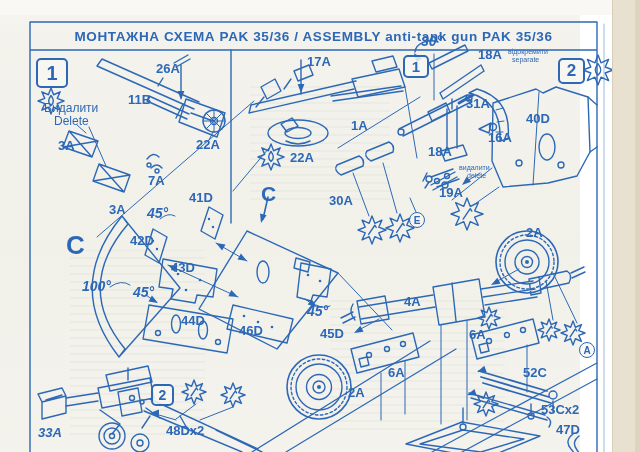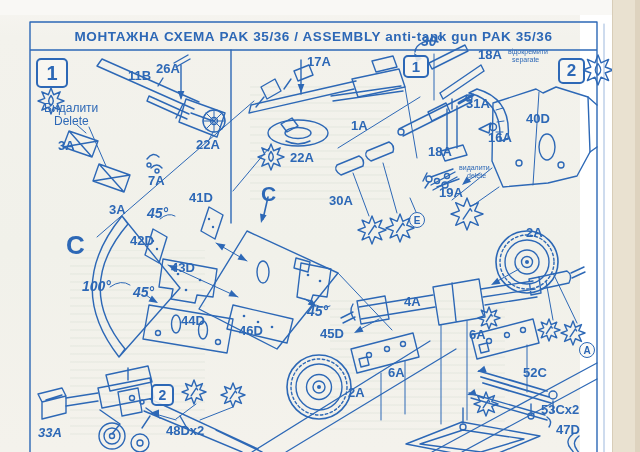--- a/index.html
+++ b/index.html
@@ -312,21 +312,21 @@
   <span class="note n7" style="left:512px;top:56px;">separate</span>
   <span class="note n7" style="left:459px;top:164px;">видалити</span>
   <span class="note n7" style="left:467px;top:172px;">delete</span>
 
   <span class="angle" style="left:421px;top:33px;">30°</span>
   <span class="angle" style="left:147px;top:205px;">45°</span>
   <span class="angle" style="left:82px;top:278px;">100°</span>
   <span class="angle" style="left:133px;top:284px;">45°</span>
   <span class="angle" style="left:307px;top:303px;">45°</span>
 
-  <span class="plabel" style="left:128px;top:68px;">11B</span>
+  <span class="plabel" style="left:128px;top:92px;">11B</span>
   <span class="plabel" style="left:156px;top:61px;">26A</span>
   <span class="plabel" style="left:58px;top:138px;">3A</span>
   <span class="plabel" style="left:148px;top:173px;">7A</span>
   <span class="plabel" style="left:109px;top:202px;">3A</span>
   <span class="plabel" style="left:196px;top:137px;">22A</span>
   <span class="plabel" style="left:307px;top:54px;">17A</span>
   <span class="plabel" style="left:351px;top:118px;">1A</span>
   <span class="plabel" style="left:290px;top:150px;">22A</span>
   <span class="plabel" style="left:329px;top:193px;">30A</span>
   <span class="plabel" style="left:189px;top:190px;">41D</span>

